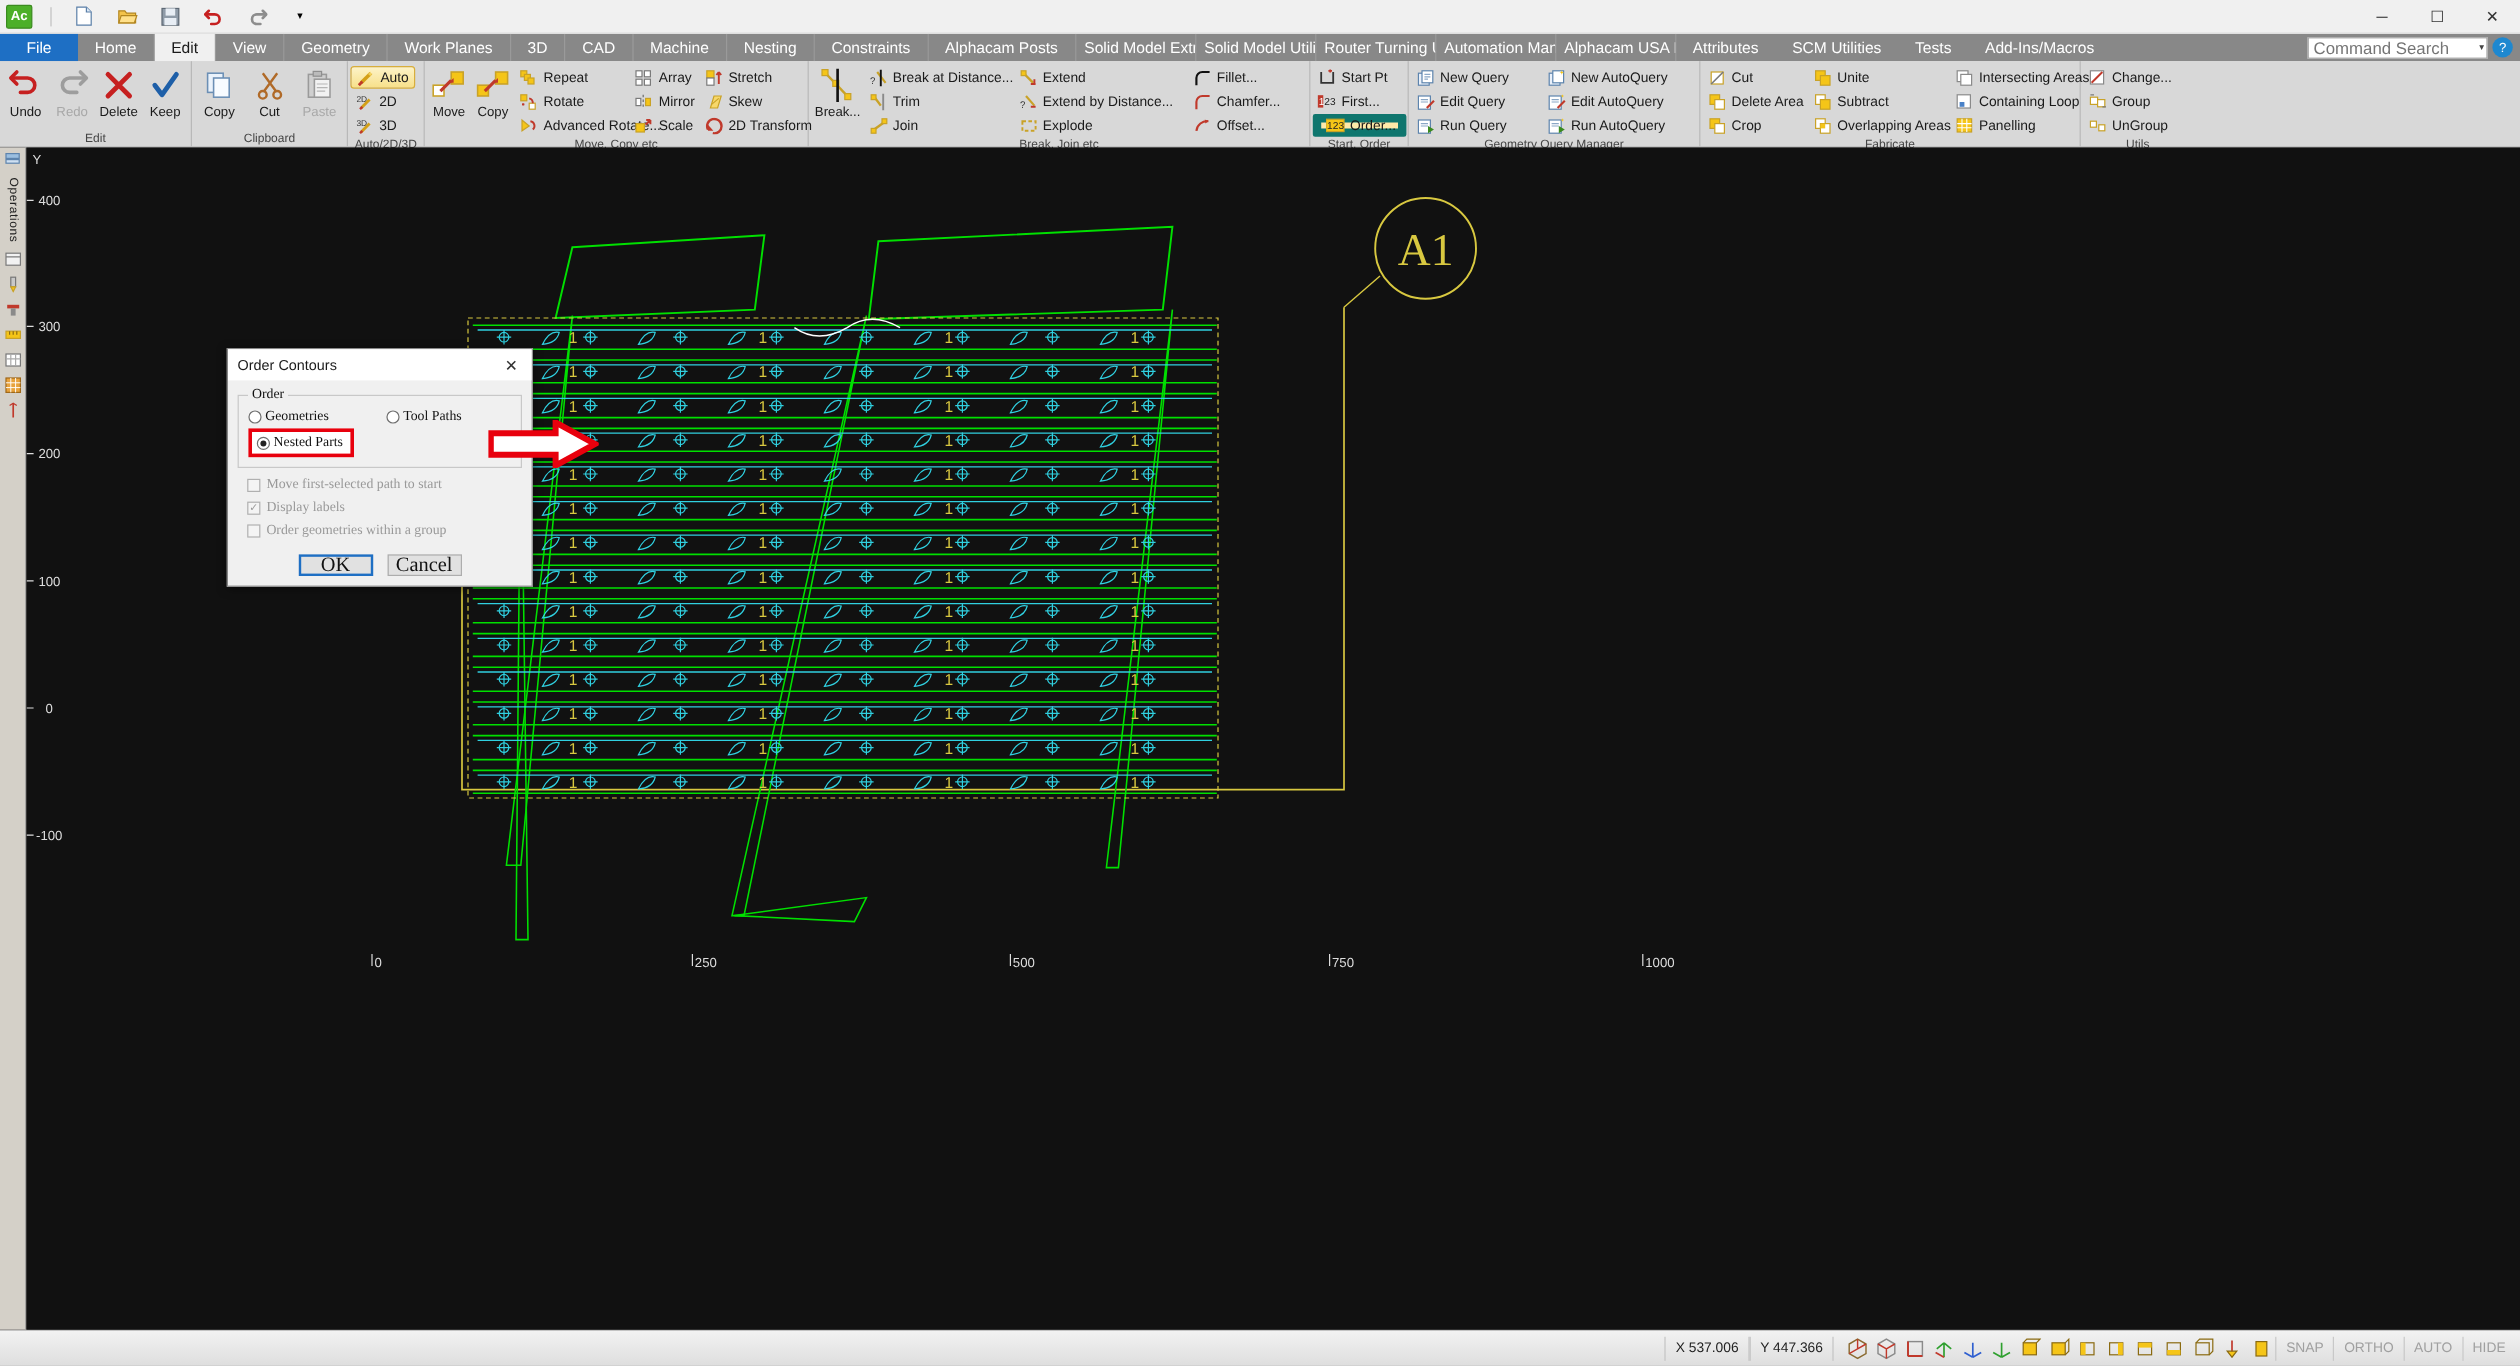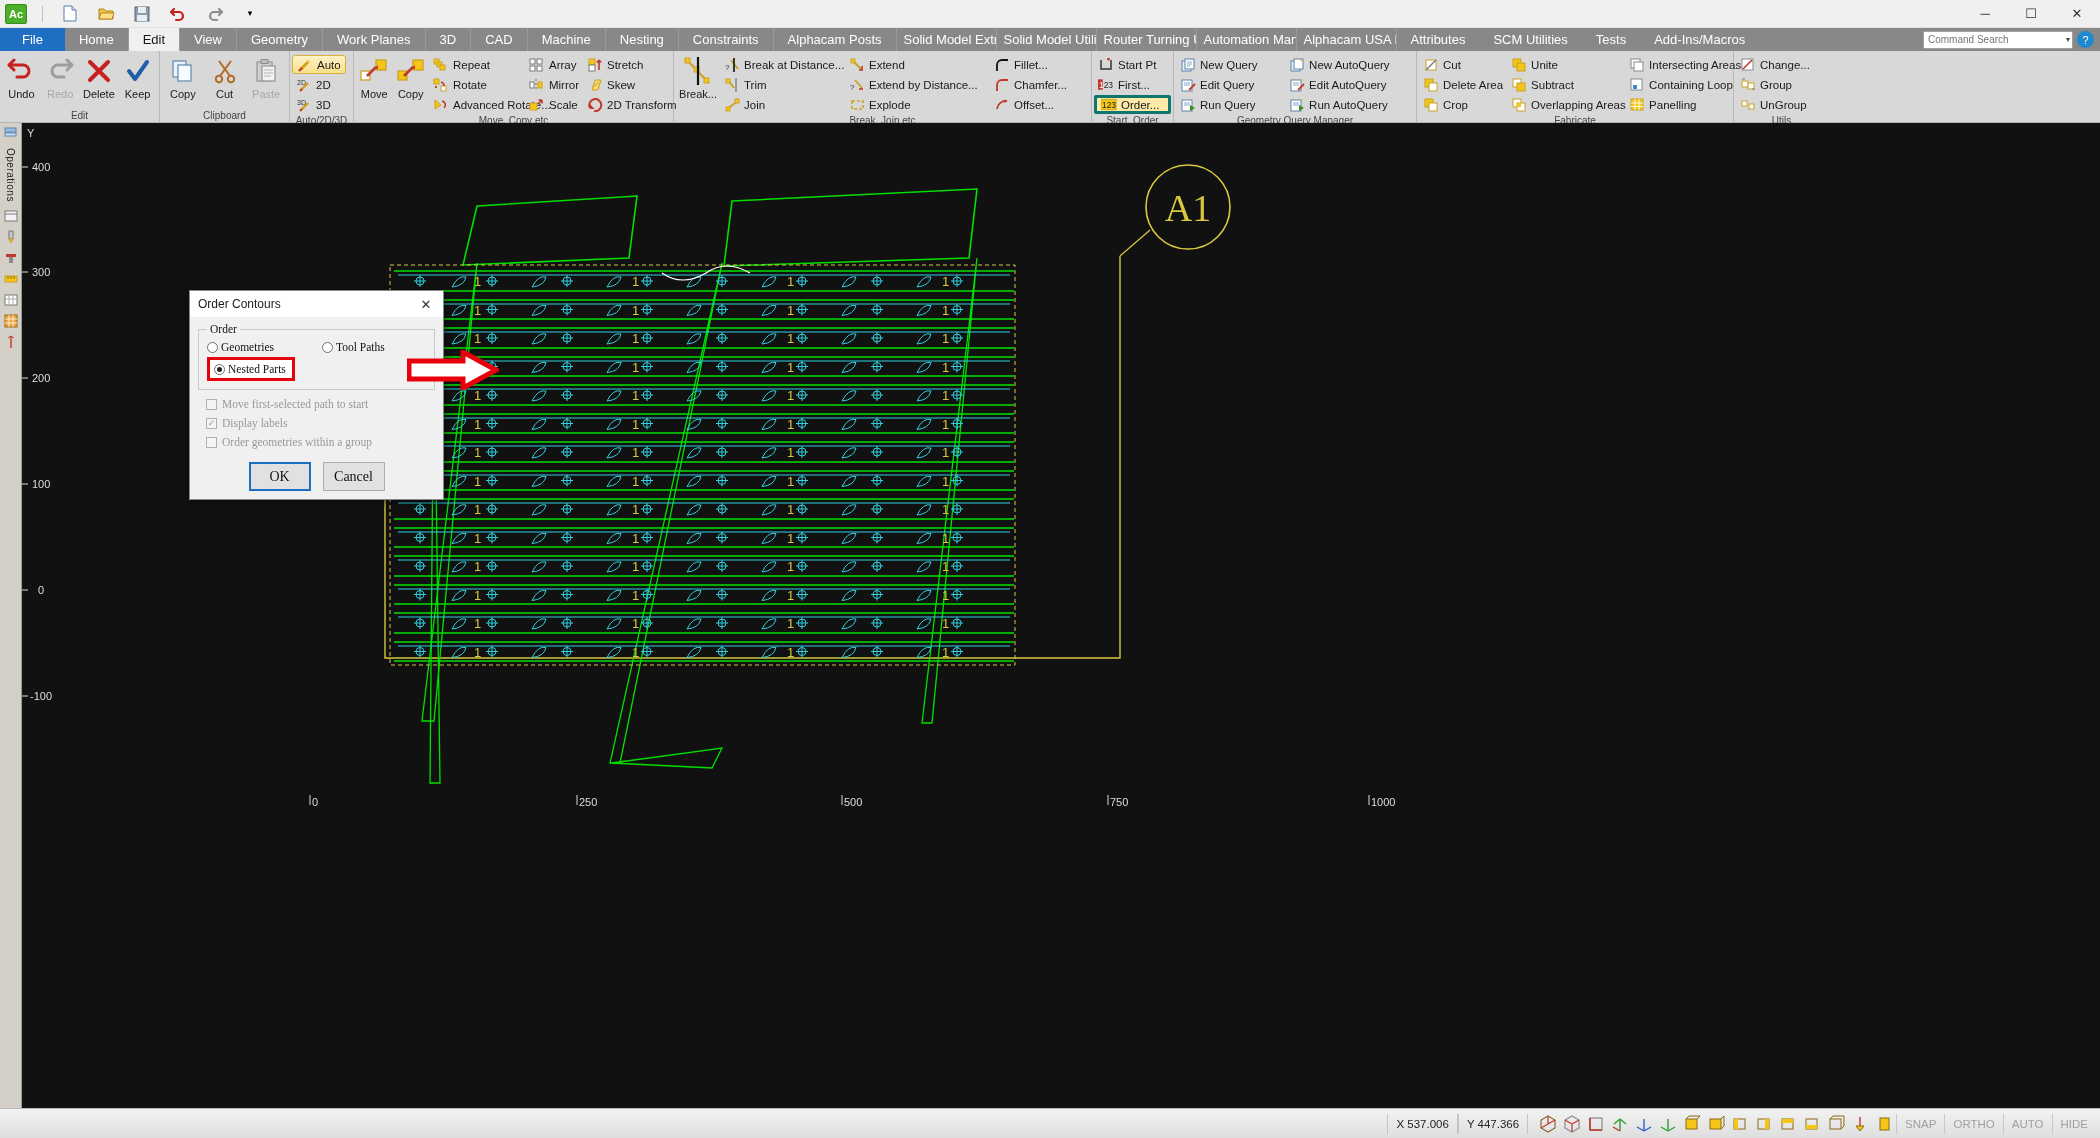--- a/index.html
+++ b/index.html
@@ -58,21 +58,21 @@
   .tab.file { background: #1e6fc4; color: #fff; padding: 0 22px; border-right: none; }
   .tab.active { background: #f0f0f0; color: #1a1a1a; }
   .tab.narrow { padding: 0 7px; max-width: 100px; overflow: hidden; }
   .tab.plain { border-right: none; }
   .cmdsearch-wrap {
     margin-left: auto; display: flex; align-items: center; gap: 4px;
     padding-right: 6px;
   }
   .cmdsearch {
     width: 150px; height: 18px; background: #fff;
-    border: 1px solid #a0a0a0; font-size: 10px;
+    border: 1px solid #a0a0a0; font-size: 14px;
     padding: 0 14px 0 4px; color: #333;
     position: relative;
   }
   .cmdsearch-box { position: relative; }
   .cmdsearch-arrow {
     position: absolute; right: 3px; top: 4px;
     font-size: 8px; color: #444;
   }
   .helpbtn {
     width: 17px; height: 17px; border-radius: 50%;
@@ -106,21 +106,21 @@
   .bigbtn .glyph { height: 30px; display:flex; align-items:center; justify-content:center; }
   .bigbtn .lbl { margin-top: 2px; }
   .bigbtn.disabled { color: #a8a8a8; }
   .smallcol { display: flex; flex-direction: column; gap: 1px; padding-top: 1px;}
   .smallbtn {
     height: 19px; display: flex; align-items: center; gap: 4px;
     font-size: 11.5px; color: #1a1a1a; padding: 0 4px;
     white-space: nowrap;
   }
   .smallbtn .sg { width: 16px; height: 16px; display:flex; align-items:center; justify-content:center; flex:0 0 16px;}
-  .smallbtn.hl { background: #ffe9a8; border: 3px solid #0f766e; border-radius: 2px; height:19px;}
+  .smallbtn.hl { background: #ffe9a8; border: 7px solid #0f766e; border-radius: 2px; height:19px;}
   .autobtn {
     background: linear-gradient(#fdf3c8,#f7e08a); border: 1px solid #d8ae3c;
     border-radius: 3px; font-weight: normal;
   }
   svg { display: block; }
 
   
   .main {
     position: relative;
     height: calc(1138px - 28px - 23px - 72px - 30px);
@@ -192,21 +192,21 @@
   }
   .combo .arr { margin-left: auto; font-size: 8px; color: #888; }
   .cbrow { display: flex; align-items: center; gap: 5px; margin: 7px 0 0 8px; color:#999; font-size: 11.5px;}
   .cb {
     width: 11px; height: 11px; border: 1px solid #b0b0b0; background: #f4f4f4;
     display: inline-flex; align-items: center; justify-content: center;
     flex: 0 0 11px; font-size: 9px; color:#9a9a9a;
   }
   .btn-row { display: flex; justify-content: center; gap: 12px; margin-top: 14px; }
   .dbtn {
-    width: 62px; height: 29px; font-size: 14px;
+    width: 62px; height: 18px; font-size: 17px;
     background: #e1e1e1; border: 1px solid #adadad;
     display: flex; align-items: center; justify-content: center; color:#111;
   }
   .dbtn.default { border: 2px solid #1e6fc4; background:#e1e1e1; }
 
   
   .red-arrow { position: absolute; left: 385px; top: 227px; }
 
   
   .statusbar {

